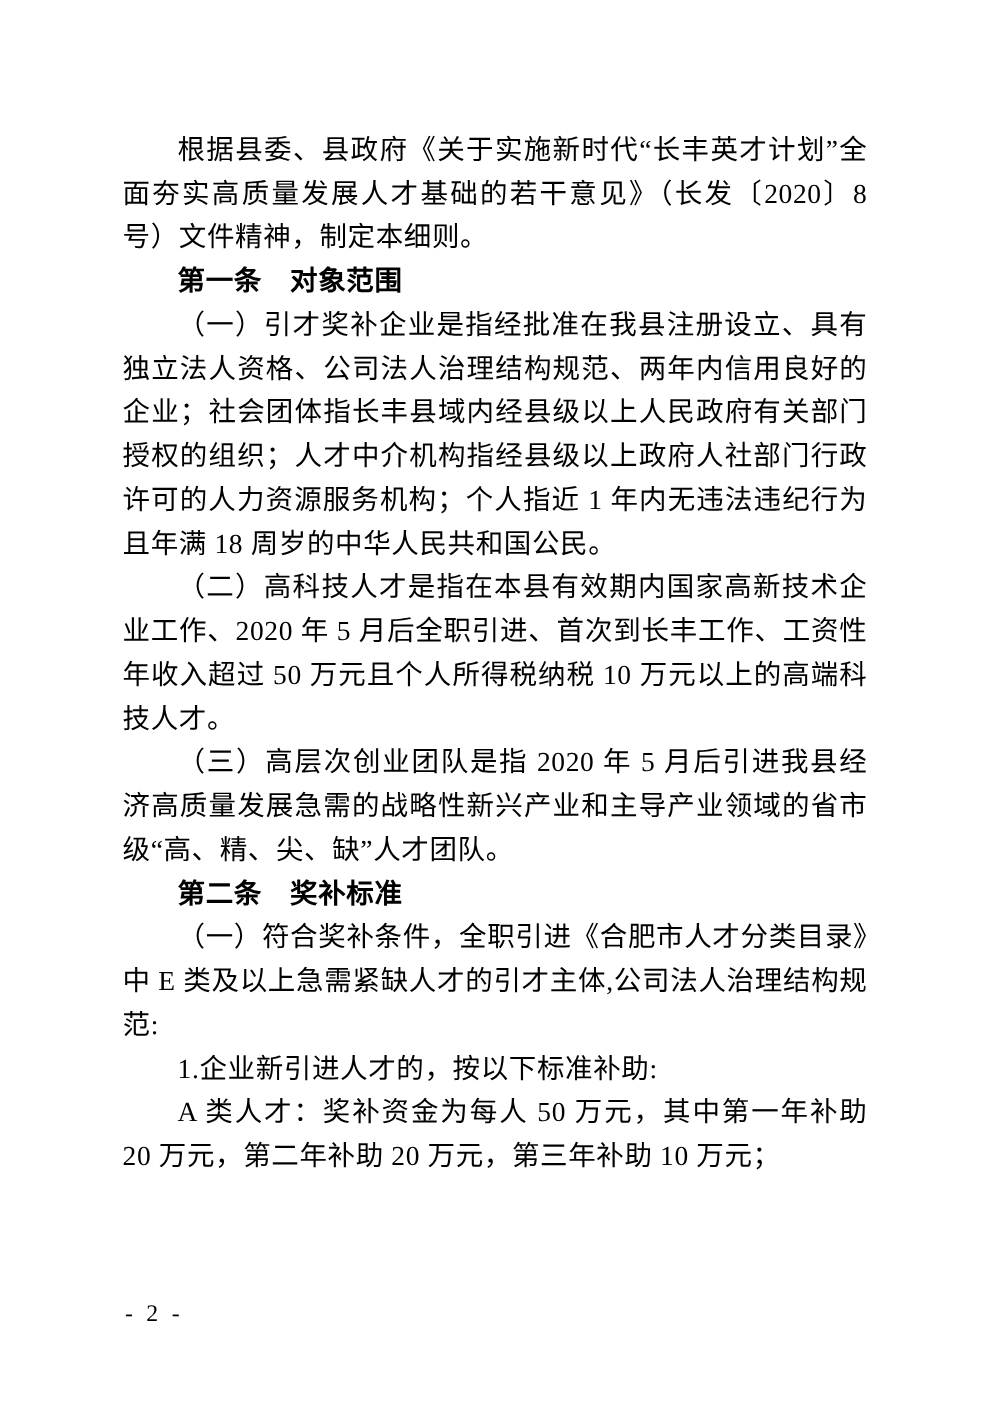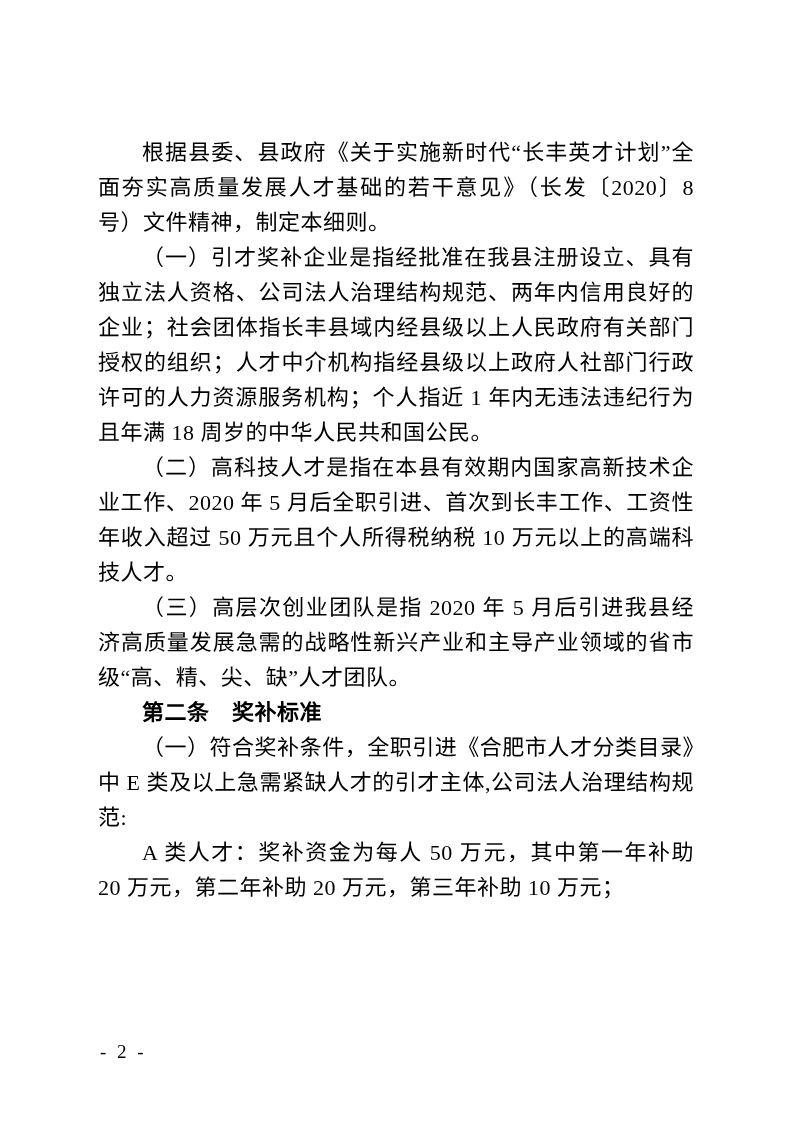--- a/index.html
+++ b/index.html
@@ -28,21 +28,20 @@
   }
   .doc-title {
     font-weight: bold;
     font-size: 30px;
     line-height: 55px;
     text-align: center;
     letter-spacing: 1px;
     font-family: "Liberation Serif", "DejaVu Serif", serif;
   }
   .body-text {
-    margin-top: 33px;
     font-size: 22px;
     line-height: 35px;
     text-align: justify;
     text-justify: inter-ideograph;
     letter-spacing: 0.5px;
   }
   .body-text p {
     margin: 0;
     padding: 0;
     text-indent: 2em;
@@ -68,31 +67,33 @@
 <div class="page">
 
   <div class="doc">
 
     <div class="doc-title">
     </div>
 
     <div class="body-text">
       <p>根据县委、县政府《关于实施新时代“长丰英才计划”全面夯实高质量发展人才基础的若干意见》（长发〔2020〕8 号）文件精神，制定本细则。</p>
 
+      <p class="article-heading">第一条　对象范围</p>
 
       <p>（一）引才奖补企业是指经批准在我县注册设立、具有独立法人资格、公司法人治理结构规范、两年内信用良好的企业；社会团体指长丰县域内经县级以上人民政府有关部门授权的组织；人才中介机构指经县级以上政府人社部门行政许可的人力资源服务机构；个人指近 1 年内无违法违纪行为且年满 18 周岁的中华人民共和国公民。</p>
 
       <p>（二）高科技人才是指在本县有效期内国家高新技术企业工作、2020 年 5 月后全职引进、首次到长丰工作、工资性年收入超过 50 万元且个人所得税纳税 10 万元以上的高端科技人才。</p>
 
       <p>（三）高层次创业团队是指 2020 年 5 月后引进我县经济高质量发展急需的战略性新兴产业和主导产业领域的省市级“高、精、尖、缺”人才团队。</p>
 
       <p class="article-heading">第二条　奖补标准</p>
 
       <p>（一）符合奖补条件，全职引进《合肥市人才分类目录》中 E 类及以上急需紧缺人才的引才主体,公司法人治理结构规范:</p>
 
+      <p>1.企业新引进人才的，按以下标准补助:</p>
 
       <p>A 类人才：奖补资金为每人 50 万元，其中第一年补助 20 万元，第二年补助 20 万元，第三年补助 10 万元；</p>
     </div>
 
   </div>
 
   <div class="page-number">- 2 -</div>
 
 </div>
 

